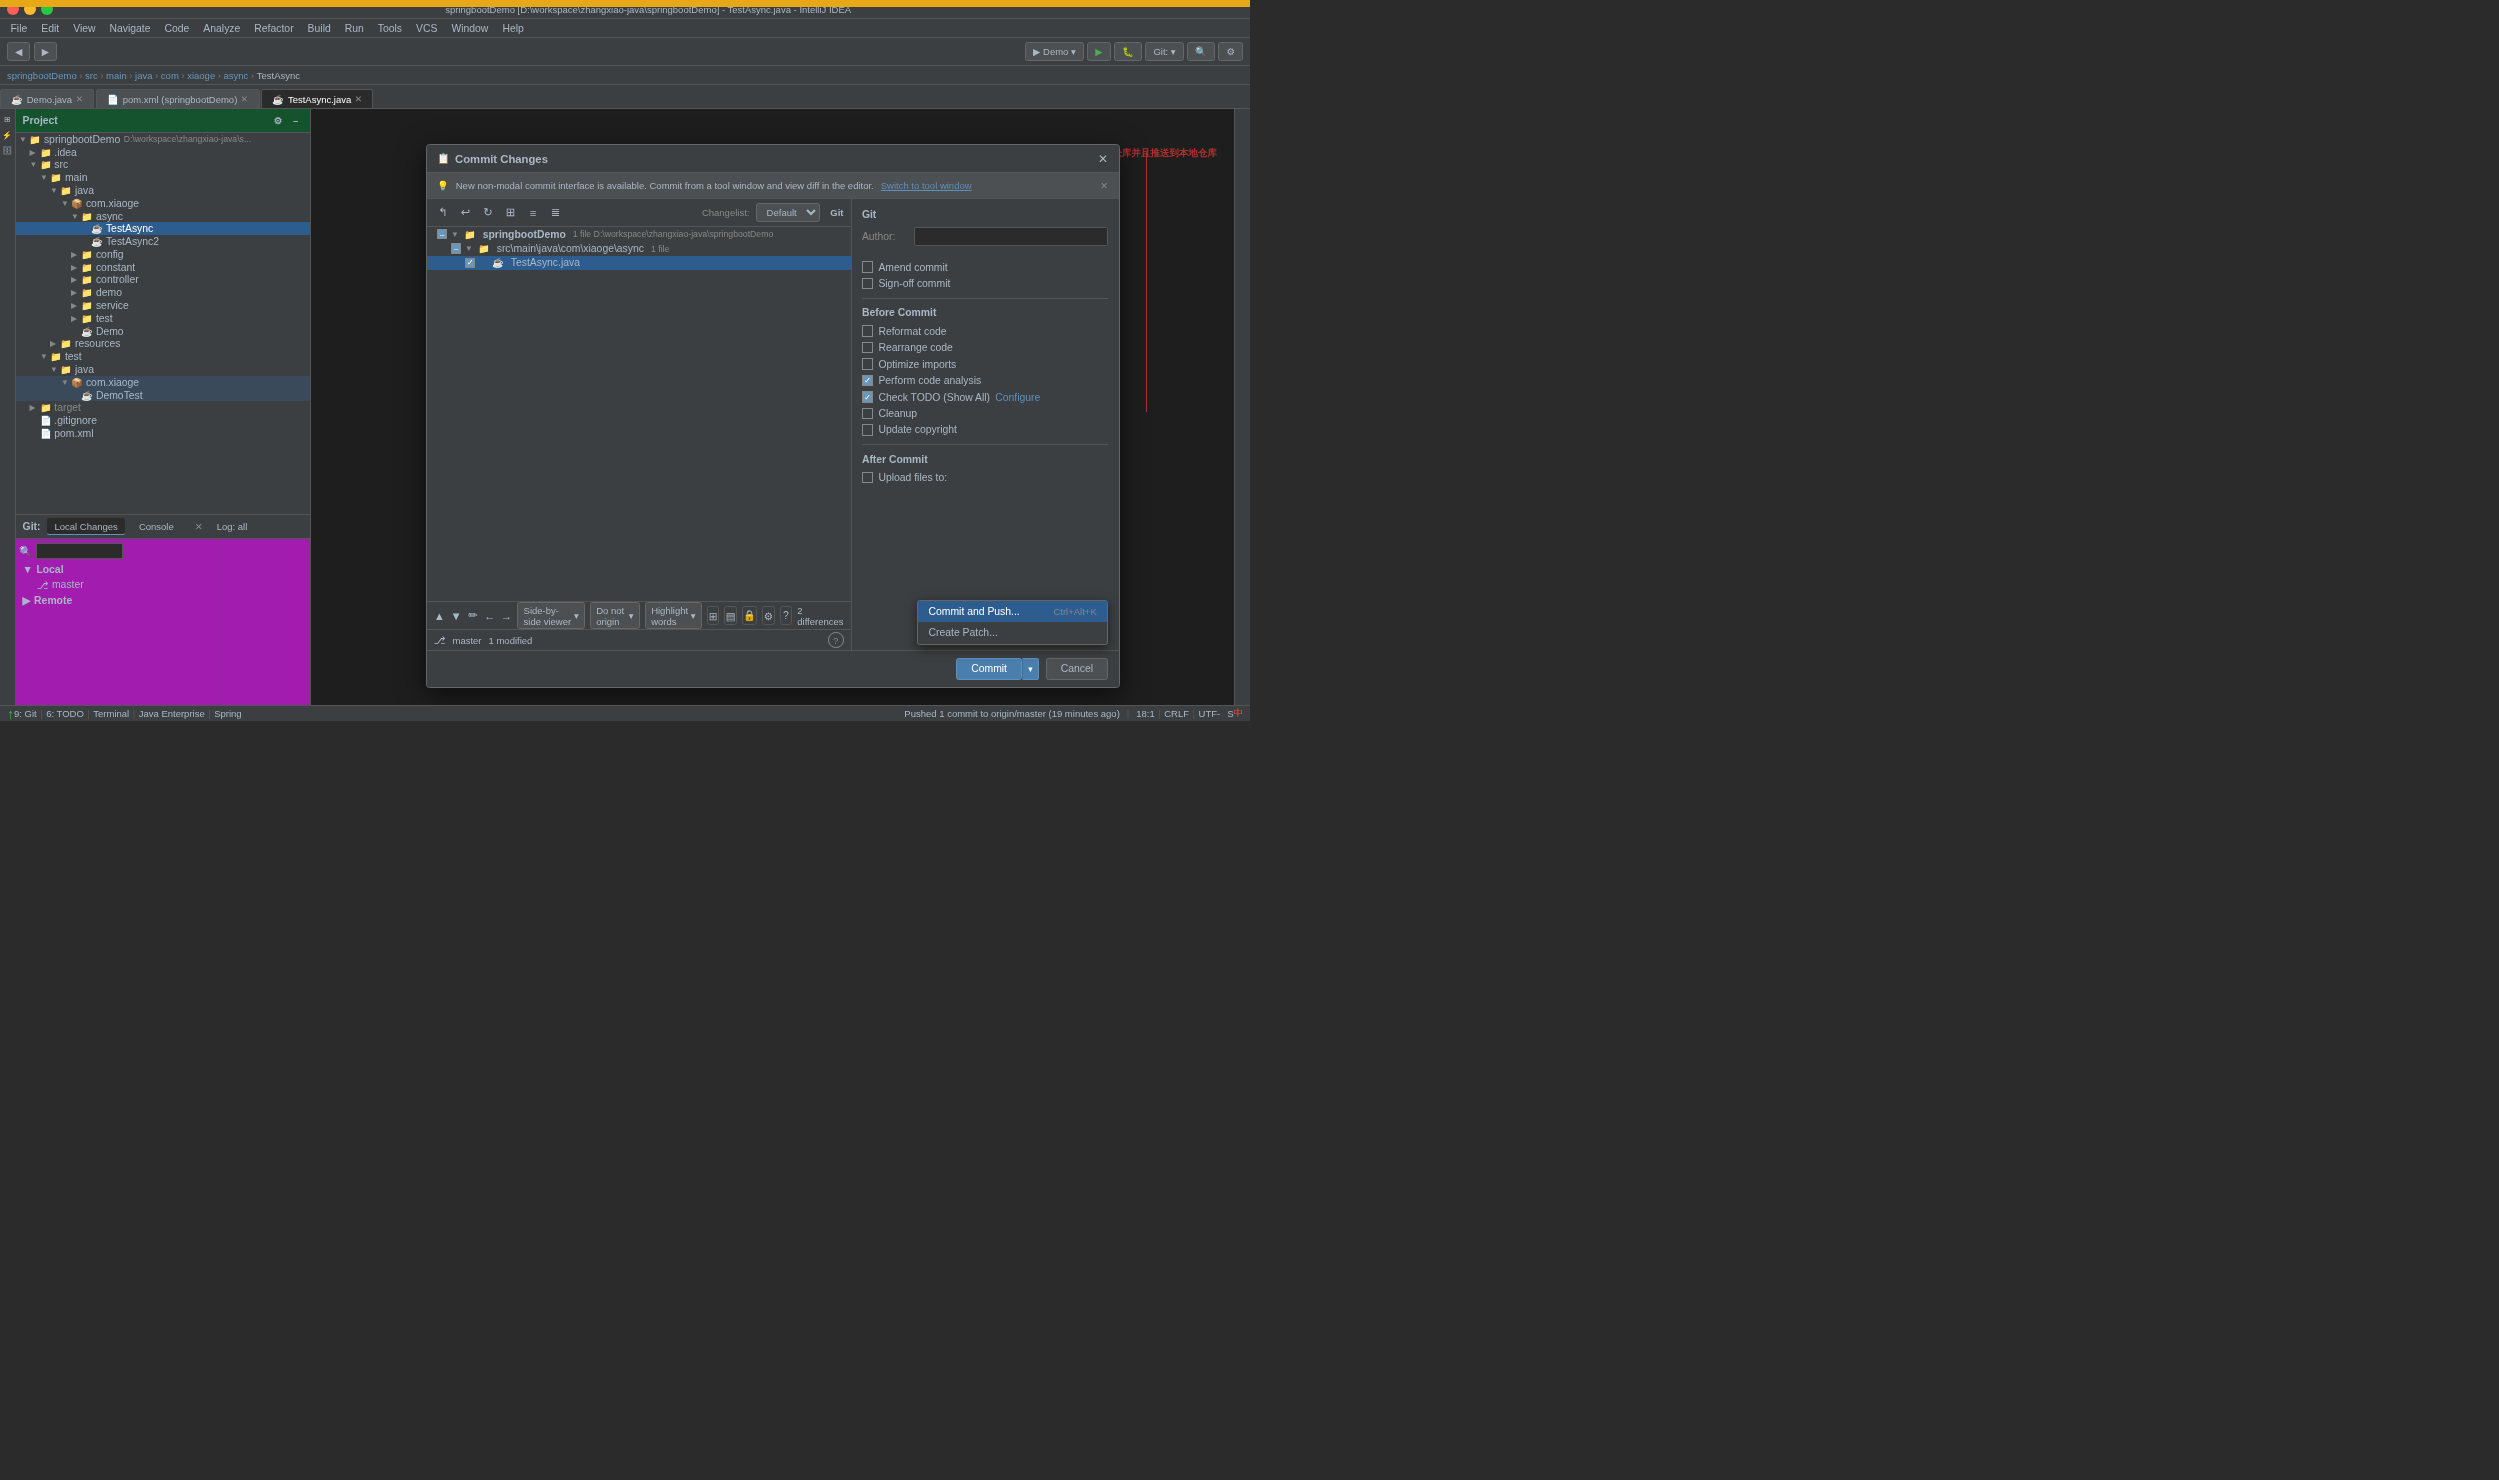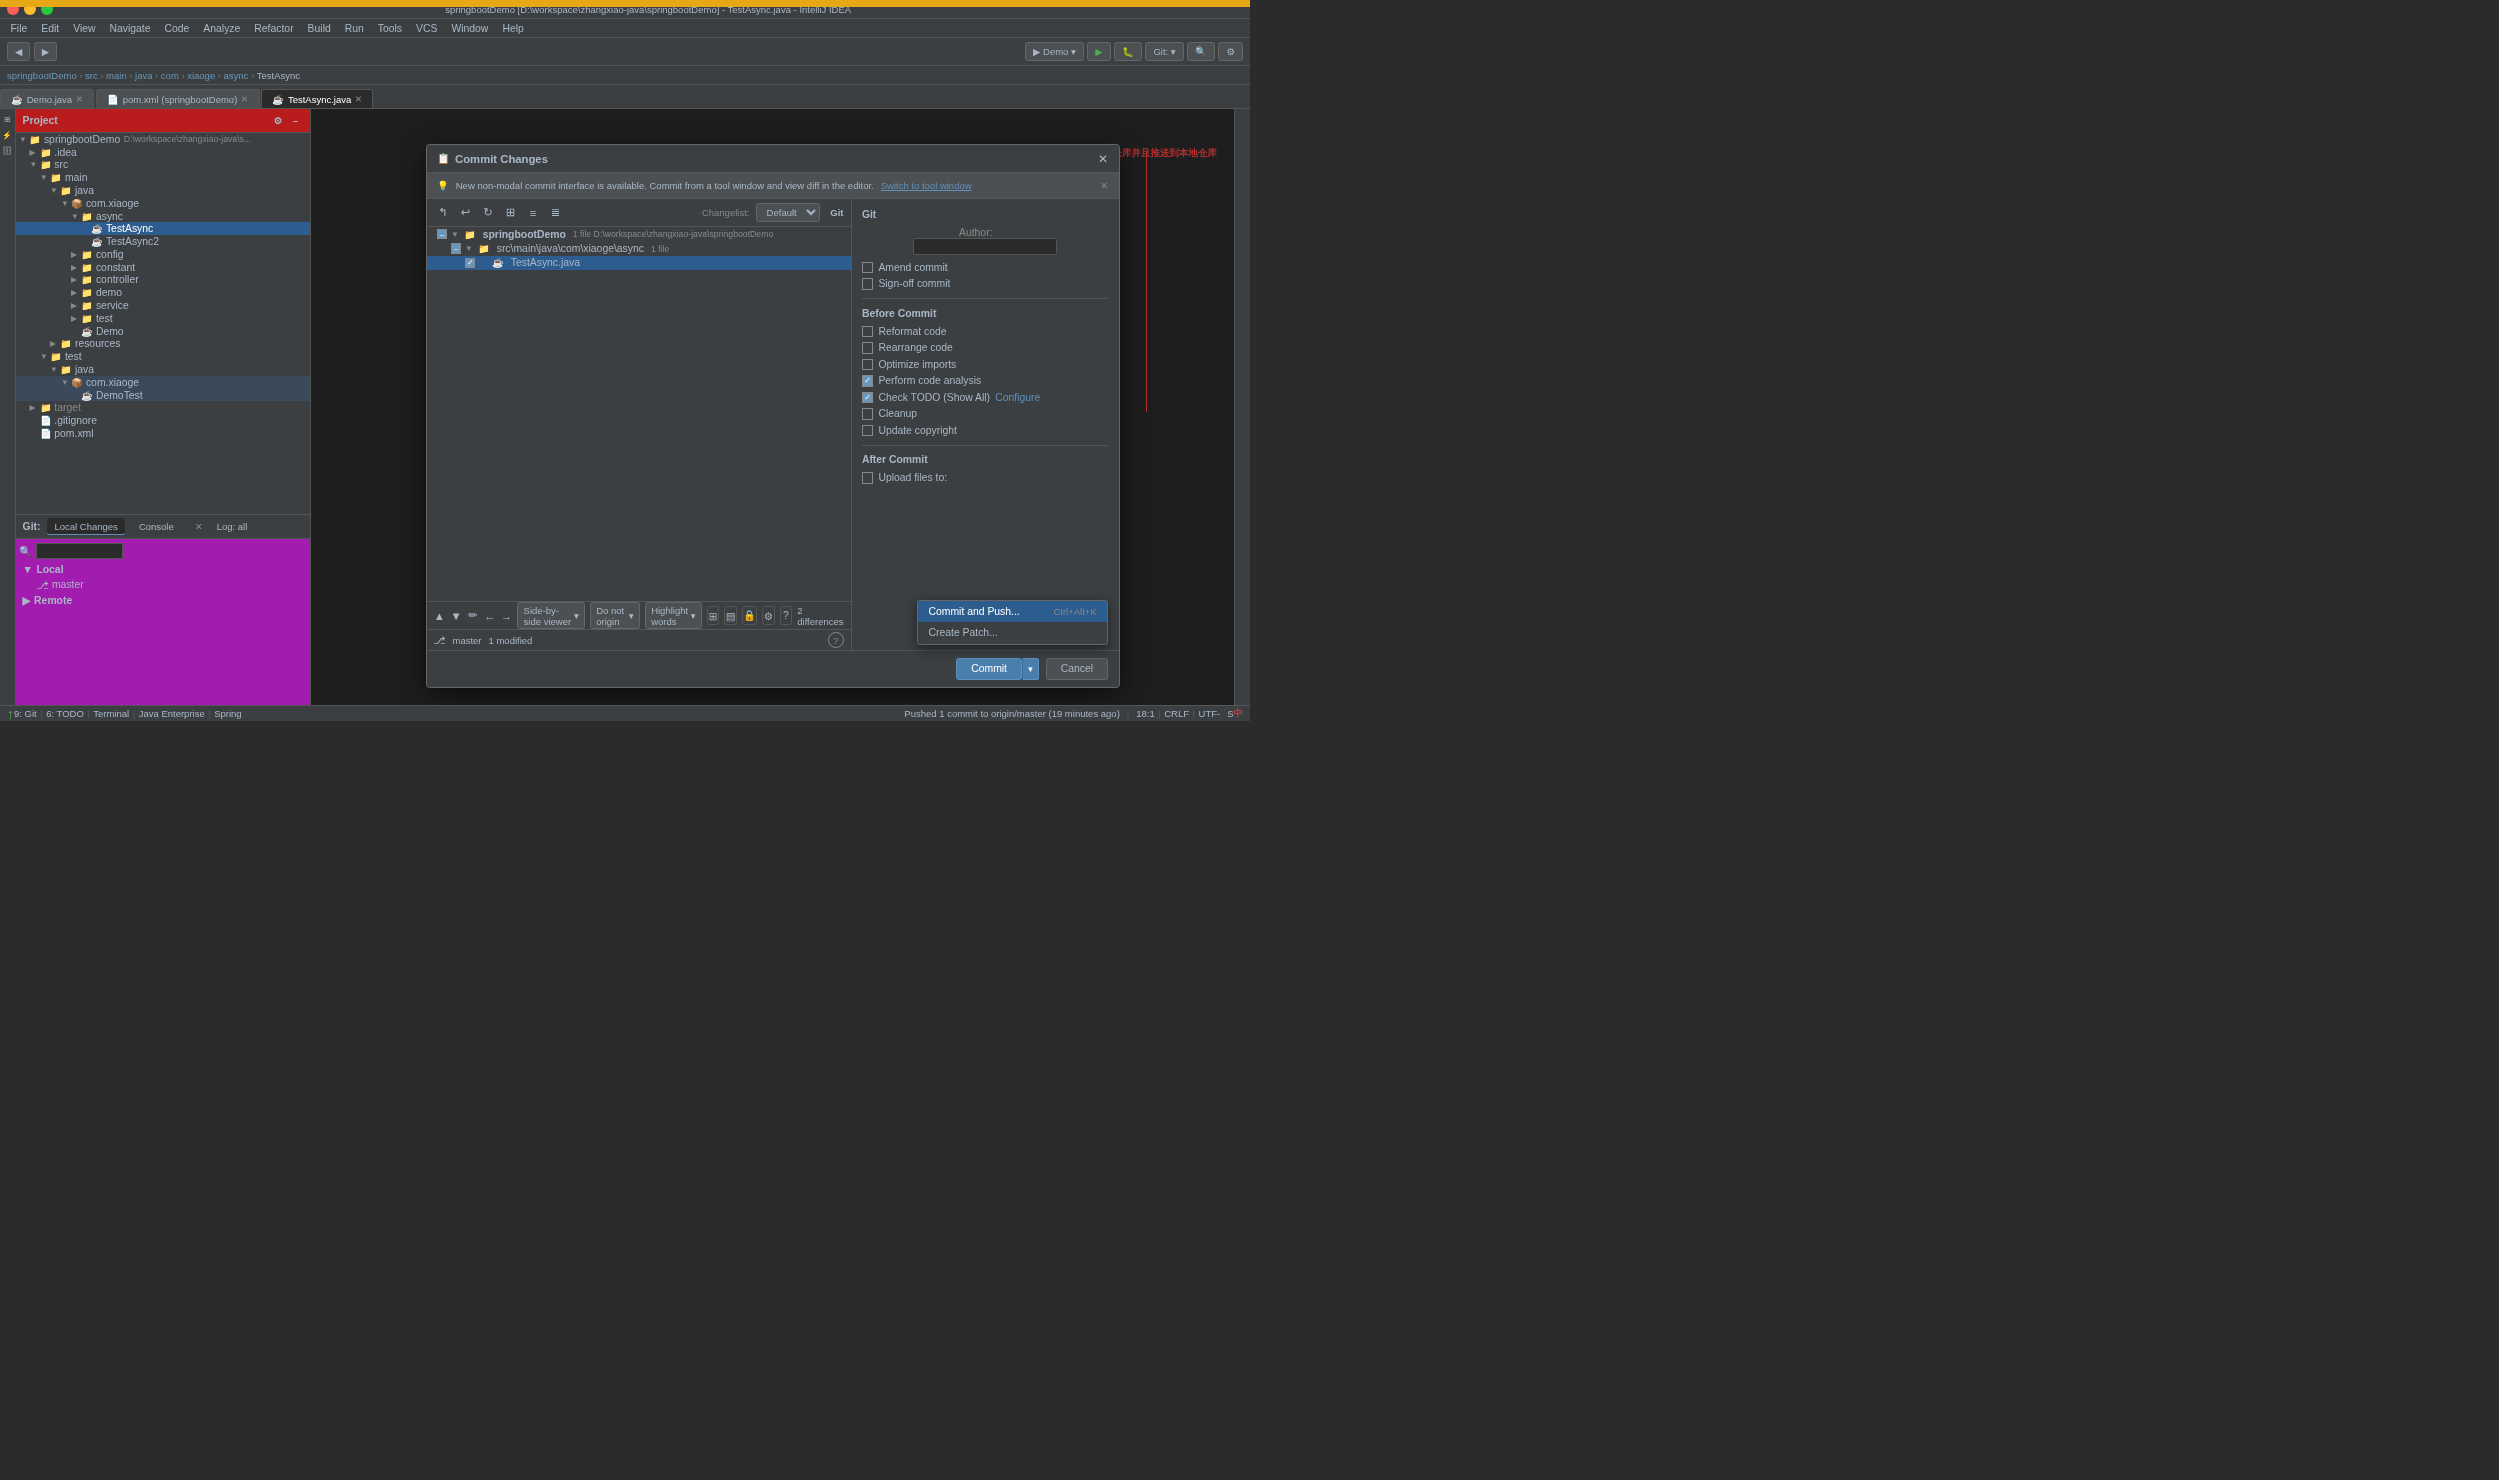--- a/index.html
+++ b/index.html
@@ -144,21 +144,21 @@
     
     .project-panel {
       width: 295px;
       background: #3c3f41;
       border-right: 0.9px solid #555;
       display: flex;
       flex-direction: column;
     }
     .panel-header {
       height: 24px;
-      background: #b91c1c;
+      background: #14532d;
       display: flex;
       align-items: center;
       padding: 0 7px;
       font-size: 10.4px;
       font-weight: bold;
       border-bottom: 0.9px solid #555;
     }
     .panel-header-icons {
       margin-left: auto;
       display: flex;
@@ -457,23 +457,22 @@
     }
     .git-section-title {
       font-size: 10.4px;
       font-weight: bold;
       color: #a9b7c6;
       margin-bottom: 7px;
     }
     .git-field {
       display: flex;
       align-items: center;
-      margin-bottom: 7px;
-      font-size: 10.4px;
-      flex-direction: column;
+      margin-bottom: 15px;
+      font-size: 10.4px;
     }
     .git-field-label {
       width: 52px;
       color: #888;
       font-size: 10.4px;
     }
     .git-field-input {
       flex: 1;
       background: #2b2b2b;
       border: 0.9px solid #555;

